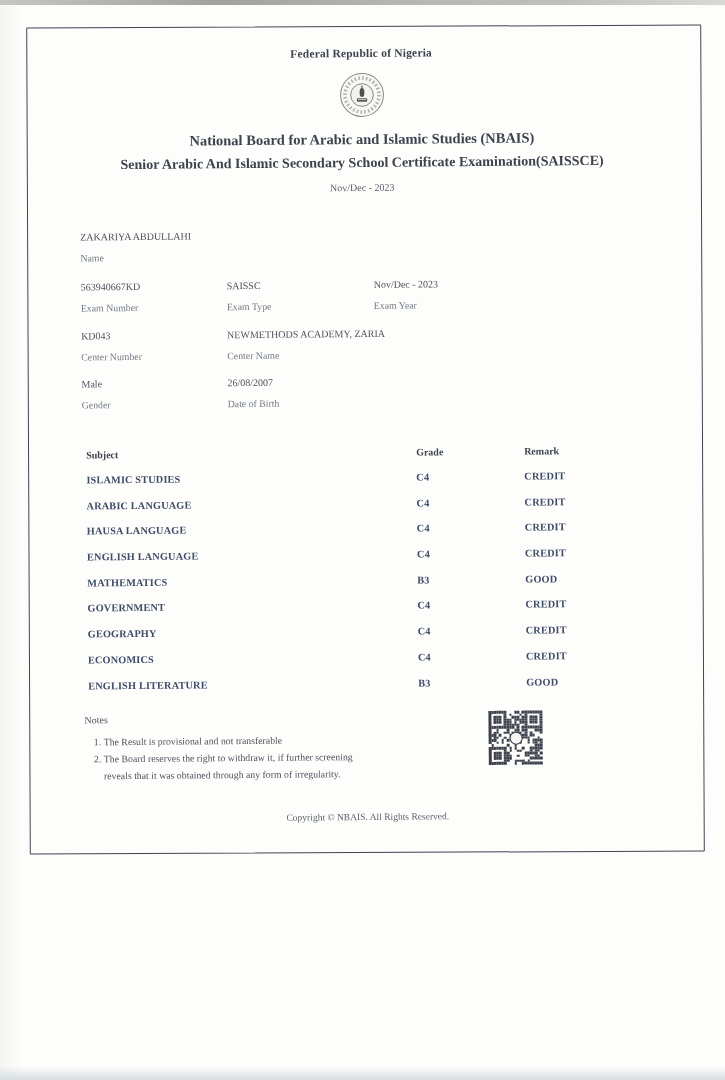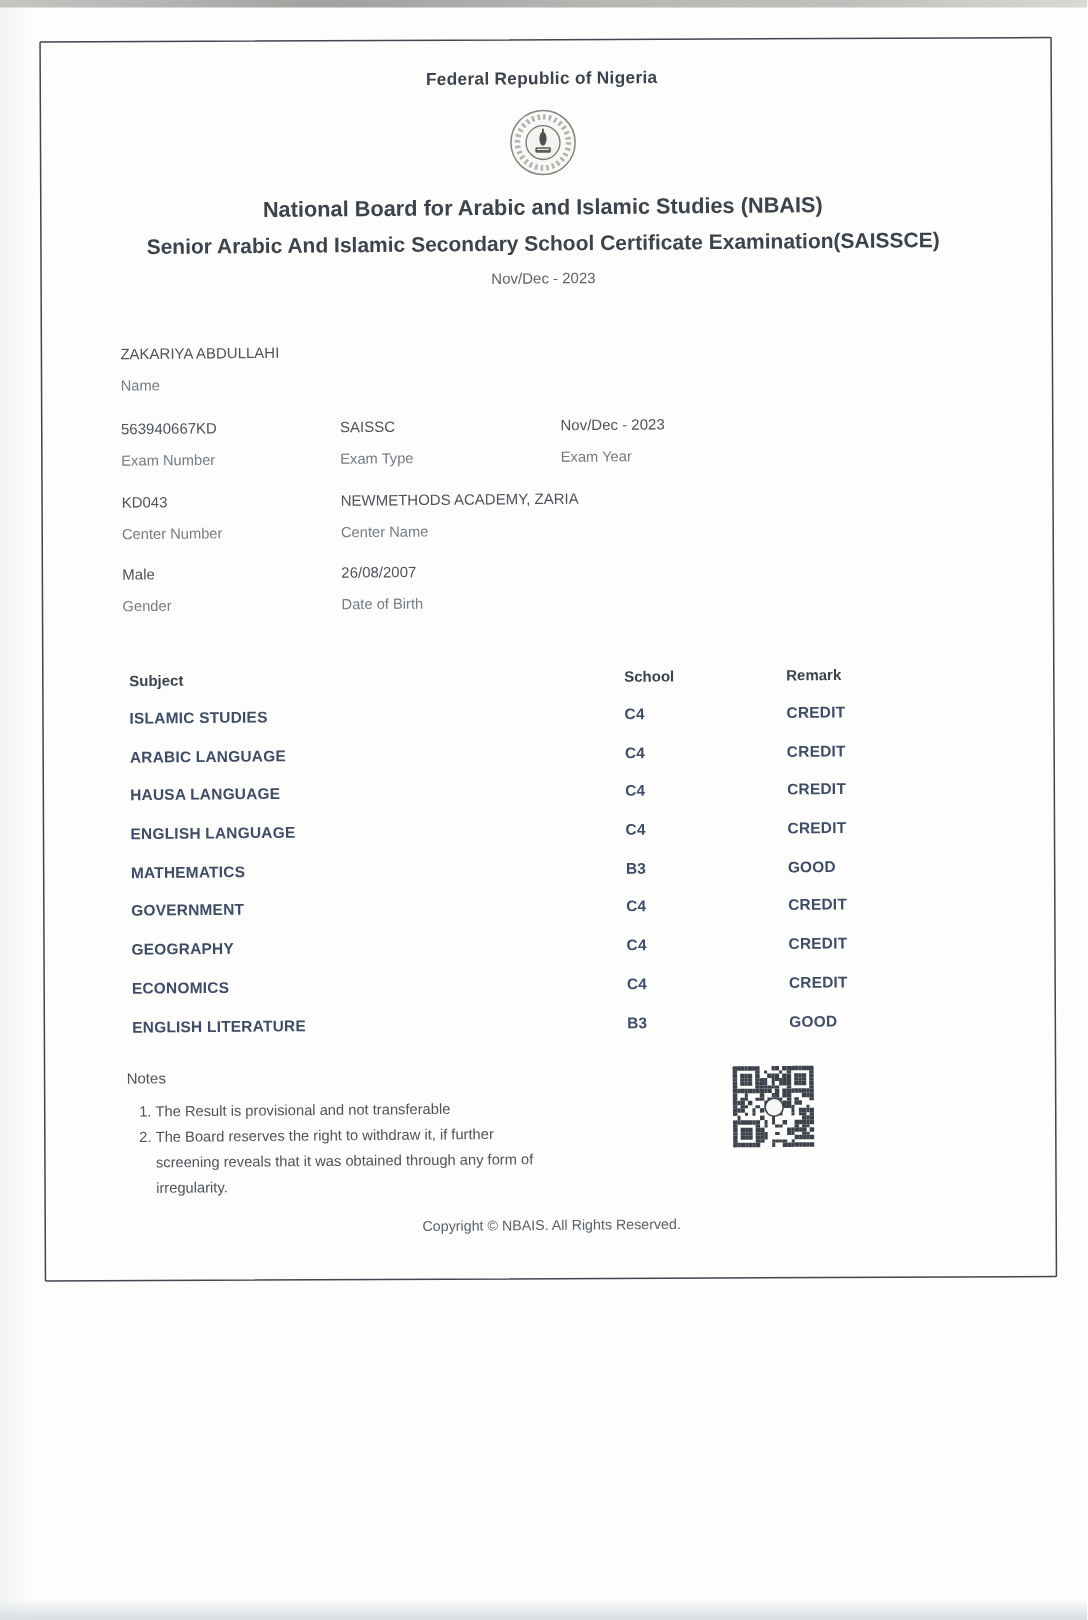--- a/index.html
+++ b/index.html
@@ -15,21 +15,21 @@
     opacity:.85;
   }
   .strip-bottom{
     position:absolute;left:0;bottom:0;width:725px;height:14px;
     background:linear-gradient(180deg,rgba(213,220,223,0),#d7dee1);
   }
   .edge-left{
     position:absolute;left:0;top:0;width:22px;height:1080px;
     background:linear-gradient(90deg,#f4f5f3,rgba(244,245,243,0));
   }
-  .sheet{position:absolute;left:0;top:0;width:725px;height:1080px;filter:blur(0.3px) contrast(0.97);}
+  .sheet{position:absolute;left:0;top:0;width:725px;height:1080px;filter:blur(0.3px) contrast(0.97);font-family:Liberation Serif, serif;}
   .sheet-border{
     position:absolute;left:28px;top:26px;width:673px;height:825px;
     border:1.7px solid var(--border-line,#3f4450);
     border-radius:1px;
     transform:rotate(-0.25deg);
   }
   .content{
     position:absolute;left:28px;top:26px;width:673px;height:825px;
     transform:rotate(-0.5deg);transform-origin:50% 50%;
     color:var(--ink-value,#4c525b);
@@ -141,21 +141,21 @@
         </div>
         <div style="grid-column:2 / span 2;">
           <div class="f-value">26/08/2007</div>
           <div class="f-label">Date of Birth</div>
         </div>
       </div>
 
       <div class="results">
         <div class="r-head">
           <div class="h">Subject</div>
-          <div class="h">School</div>
+          <div class="h">Grade</div>
           <div class="h">Remark</div>
         </div>
         <div>
   <div class="r-row">
     <div class="r-subject">ISLAMIC STUDIES</div>
     <div class="r-grade">C4</div>
     <div class="r-remark">CREDIT</div>
   </div>
 
   <div class="r-row">

